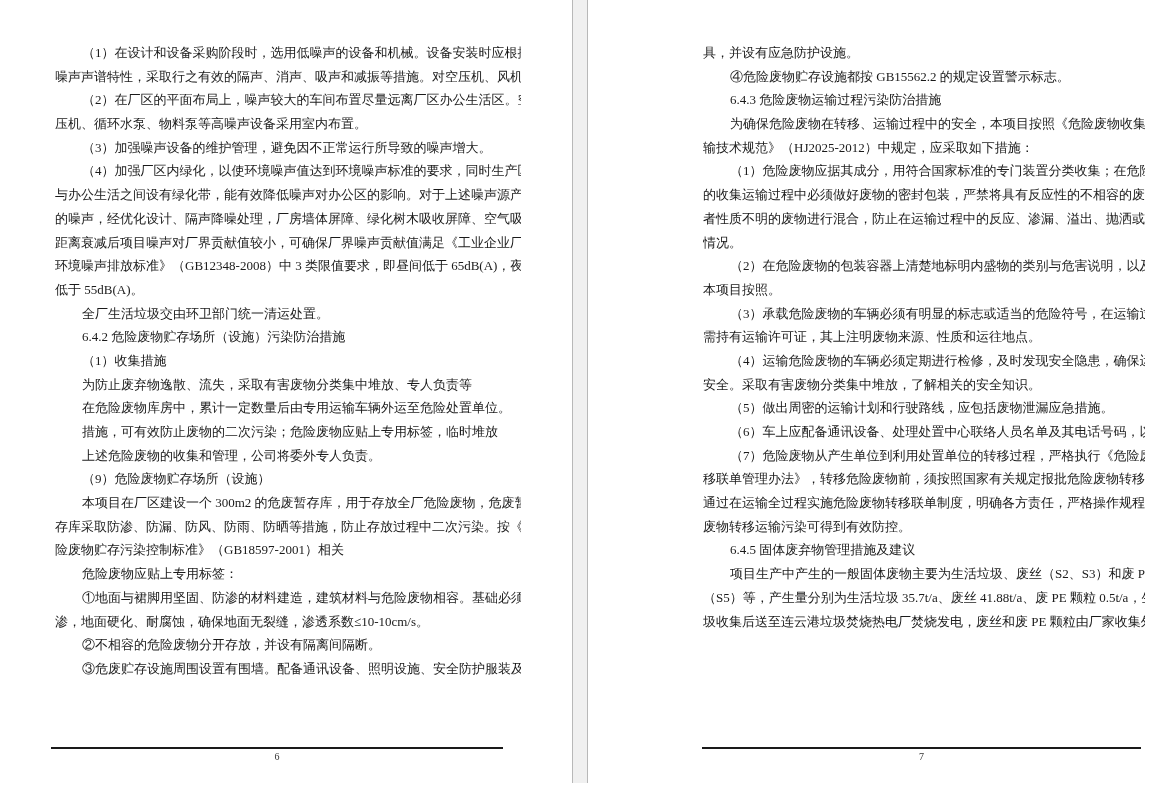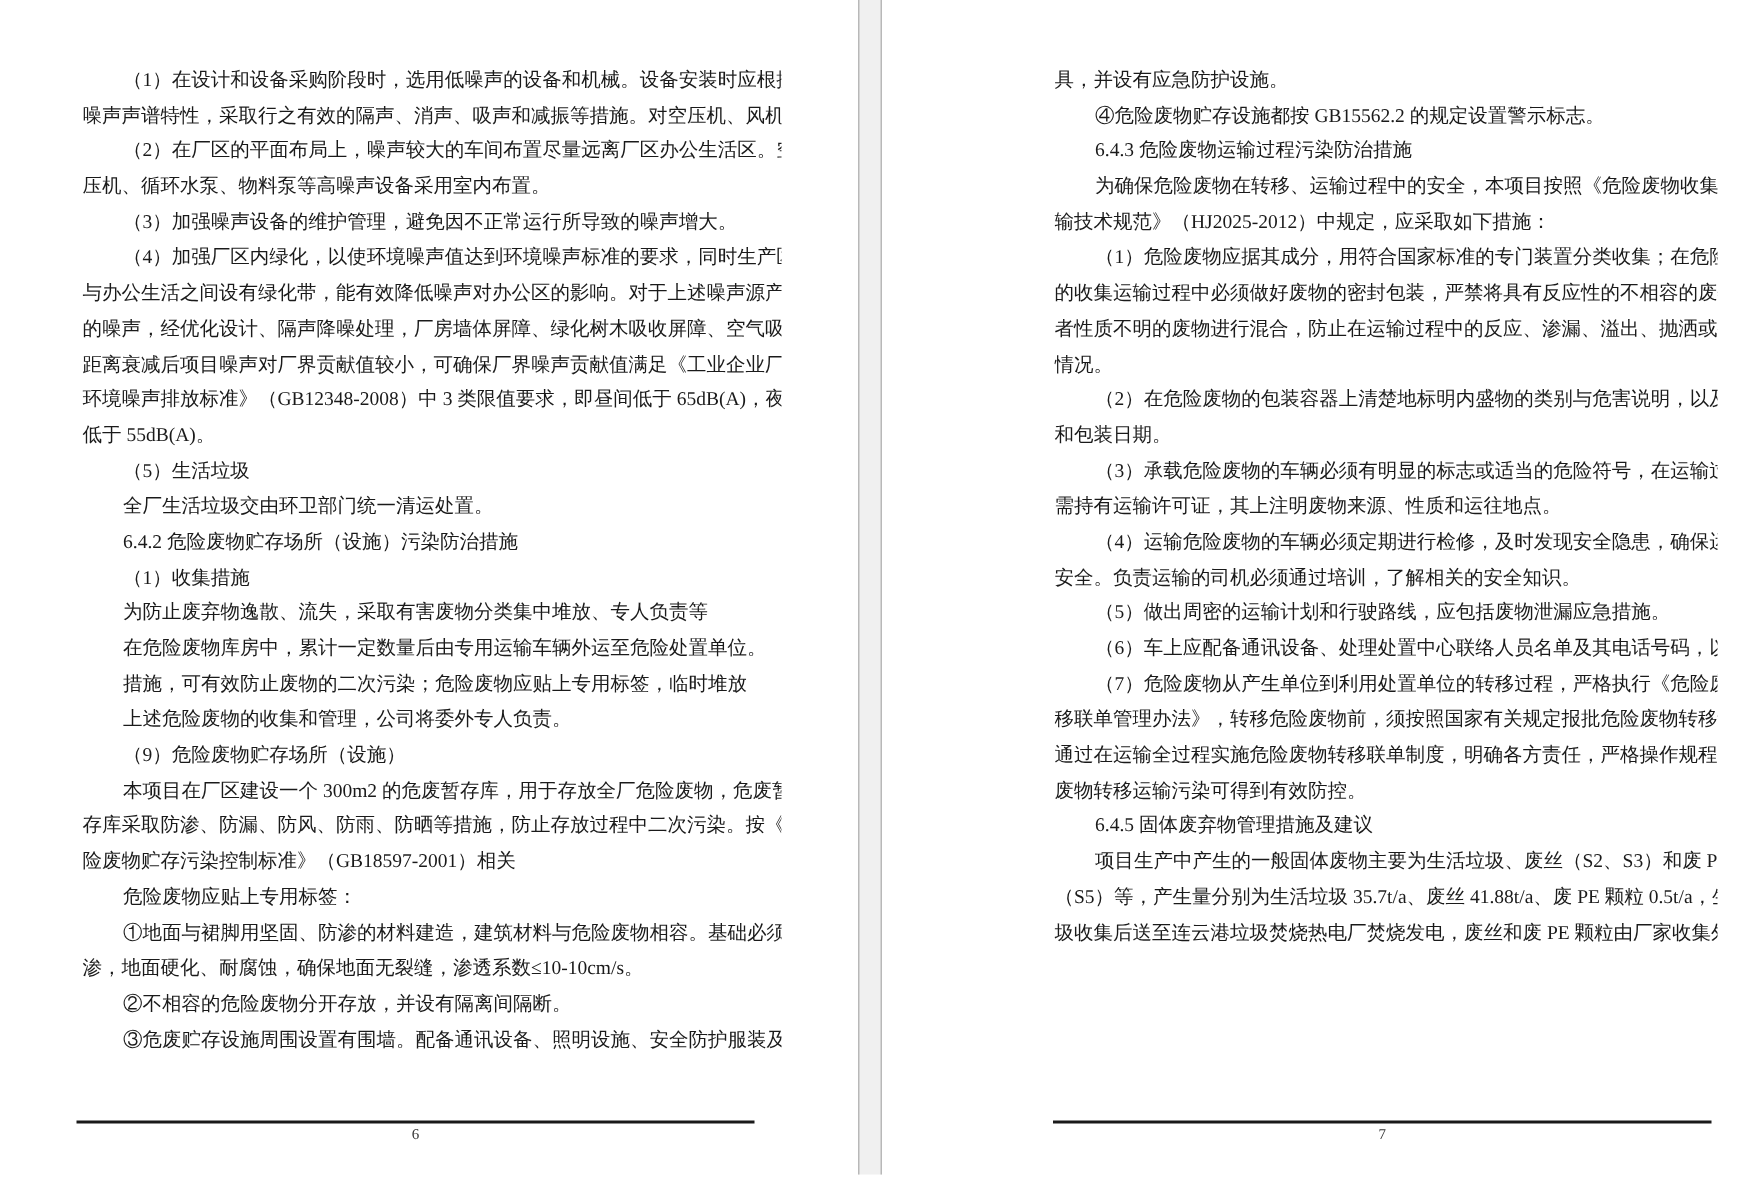--- a/index.html
+++ b/index.html
@@ -80,21 +80,20 @@
         <div class="line">噪声声谱特性，采取行之有效的隔声、消声、吸声和减振等措施。对空压机、风机等</div>
         <div class="line indent">（2）在厂区的平面布局上，噪声较大的车间布置尽量远离厂区办公生活区。空</div>
         <div class="line">压机、循环水泵、物料泵等高噪声设备采用室内布置。</div>
         <div class="line indent">（3）加强噪声设备的维护管理，避免因不正常运行所导致的噪声增大。</div>
         <div class="line indent">（4）加强厂区内绿化，以使环境噪声值达到环境噪声标准的要求，同时生产区</div>
         <div class="line">与办公生活之间设有绿化带，能有效降低噪声对办公区的影响。对于上述噪声源产生</div>
         <div class="line">的噪声，经优化设计、隔声降噪处理，厂房墙体屏障、绿化树木吸收屏障、空气吸收、</div>
         <div class="line">距离衰减后项目噪声对厂界贡献值较小，可确保厂界噪声贡献值满足《工业企业厂界</div>
         <div class="line">环境噪声排放标准》（GB12348-2008）中 3 类限值要求，即昼间低于 65dB(A)，夜间</div>
         <div class="line">低于 55dB(A)。</div>
-        <div class="line indent">（5）生活垃圾</div>
         <div class="line indent">全厂生活垃圾交由环卫部门统一清运处置。</div>
         <div class="line indent">6.4.2 危险废物贮存场所（设施）污染防治措施</div>
         <div class="line indent">（1）收集措施</div>
         <div class="line indent">为防止废弃物逸散、流失，采取有害废物分类集中堆放、专人负责等</div>
         <div class="line indent">在危险废物库房中，累计一定数量后由专用运输车辆外运至危险处置单位。</div>
         <div class="line indent">措施，可有效防止废物的二次污染；危险废物应贴上专用标签，临时堆放</div>
         <div class="line indent">上述危险废物的收集和管理，公司将委外专人负责。</div>
         <div class="line indent">（9）危险废物贮存场所（设施）</div>
         <div class="line indent">本项目在厂区建设一个 300m2 的危废暂存库，用于存放全厂危险废物，危废暂</div>
         <div class="line">存库采取防渗、防漏、防风、防雨、防晒等措施，防止存放过程中二次污染。按《危</div>
@@ -116,25 +115,25 @@
         <div class="line">具，并设有应急防护设施。</div>
         <div class="line indent">④危险废物贮存设施都按 GB15562.2 的规定设置警示标志。</div>
         <div class="line indent">6.4.3 危险废物运输过程污染防治措施</div>
         <div class="line indent">为确保危险废物在转移、运输过程中的安全，本项目按照《危险废物收集 贮存 运</div>
         <div class="line">输技术规范》（HJ2025-2012）中规定，应采取如下措施：</div>
         <div class="line indent">（1）危险废物应据其成分，用符合国家标准的专门装置分类收集；在危险废物</div>
         <div class="line">的收集运输过程中必须做好废物的密封包装，严禁将具有反应性的不相容的废物、或</div>
         <div class="line">者性质不明的废物进行混合，防止在运输过程中的反应、渗漏、溢出、抛洒或挥发等</div>
         <div class="line">情况。</div>
         <div class="line indent">（2）在危险废物的包装容器上清楚地标明内盛物的类别与危害说明，以及数量</div>
-        <div class="line">和包装日期。</div>
+        <div class="line">本项目按照。</div>
         <div class="line indent">（3）承载危险废物的车辆必须有明显的标志或适当的危险符号，在运输过程中</div>
         <div class="line">需持有运输许可证，其上注明废物来源、性质和运往地点。</div>
         <div class="line indent">（4）运输危险废物的车辆必须定期进行检修，及时发现安全隐患，确保运输的</div>
-        <div class="line">安全。负责运输的司机必须通过培训，了解相关的安全知识。</div>
+        <div class="line">安全。采取有害废物分类集中堆放，了解相关的安全知识。</div>
         <div class="line indent">（5）做出周密的运输计划和行驶路线，应包括废物泄漏应急措施。</div>
         <div class="line indent">（6）车上应配备通讯设备、处理处置中心联络人员名单及其电话号码，以备发</div>
         <div class="line indent">（7）危险废物从产生单位到利用处置单位的转移过程，严格执行《危险废物转</div>
         <div class="line">移联单管理办法》，转移危险废物前，须按照国家有关规定报批危险废物转移计划。</div>
         <div class="line">通过在运输全过程实施危险废物转移联单制度，明确各方责任，严格操作规程，危险</div>
         <div class="line">废物转移运输污染可得到有效防控。</div>
         <div class="line indent">6.4.5 固体废弃物管理措施及建议</div>
         <div class="line indent">项目生产中产生的一般固体废物主要为生活垃圾、废丝（S2、S3）和废 PE 颗粒</div>
         <div class="line">（S5）等，产生量分别为生活垃圾 35.7t/a、废丝 41.88t/a、废 PE 颗粒 0.5t/a，生活垃</div>
         <div class="line">圾收集后送至连云港垃圾焚烧热电厂焚烧发电，废丝和废 PE 颗粒由厂家收集外售。</div>

